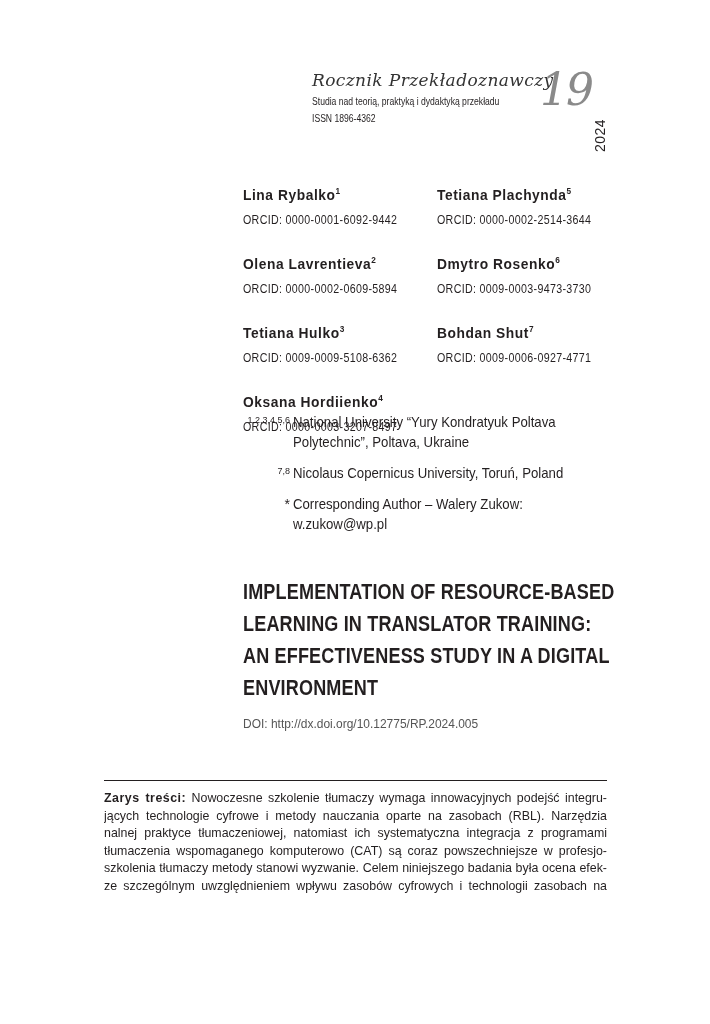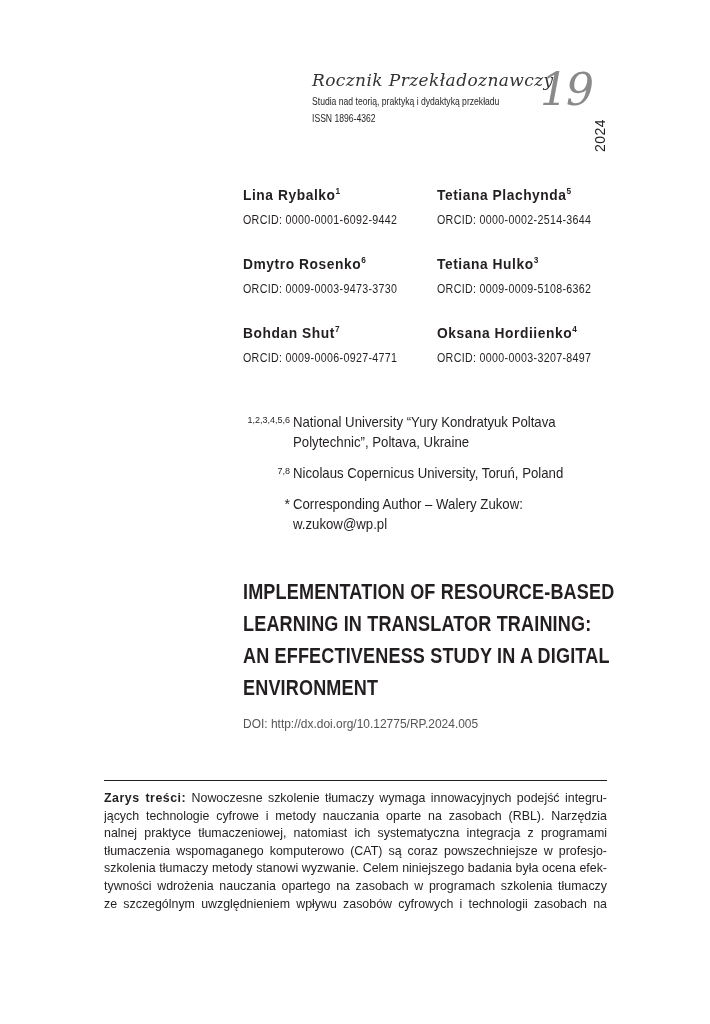--- a/index.html
+++ b/index.html
@@ -50,20 +50,24 @@
 <div class="authors">
   <div class="author">
     <span class="author-name"><span>Lina Rybalko</span><sup>1</sup></span>
     <span class="orcid">ORCID: 0000-0001-6092-9442</span>
   </div>
   <div class="author">
     <span class="author-name"><span>Tetiana Plachynda</span><sup>5</sup></span>
     <span class="orcid">ORCID: 0000-0002-2514-3644</span>
   </div>
   <div class="author">
+    <span class="author-name"><span>Olena Lavrentieva</span><sup>2</sup></span>
+    <span class="orcid">ORCID: 0000-0002-0609-5894</span>
+  </div>
+  <div class="author">
     <span class="author-name"><span>Dmytro Rosenko</span><sup>6</sup></span>
     <span class="orcid">ORCID: 0009-0003-9473-3730</span>
   </div>
   <div class="author">
     <span class="author-name"><span>Tetiana Hulko</span><sup>3</sup></span>
     <span class="orcid">ORCID: 0009-0009-5108-6362</span>
   </div>
   <div class="author">
     <span class="author-name"><span>Bohdan Shut</span><sup>7</sup></span>
     <span class="orcid">ORCID: 0009-0006-0927-4771</span>
@@ -93,15 +97,14 @@
 <div class="doi">DOI: http://dx.doi.org/10.12775/RP.2024.005</div>
 
 <div class="rule"></div>
 
 <div class="abstract">
   <span class="abstract-line"><span class="abstract-label">Zarys treści:</span><span> Nowoczesne szkolenie tłumaczy wymaga innowacyjnych podejść integru-</span></span>
   <span class="abstract-line">jących technologie cyfrowe i metody nauczania oparte na zasobach (RBL). Narzędzia</span>
   <span class="abstract-line">nalnej praktyce tłumaczeniowej, natomiast ich systematyczna integracja z programami</span>
   <span class="abstract-line">tłumaczenia wspomaganego komputerowo (CAT) są coraz powszechniejsze w profesjo-</span>
   <span class="abstract-line">szkolenia tłumaczy metody stanowi wyzwanie. Celem niniejszego badania była ocena efek-</span>
-  <span class="abstract-line">tywności wdrożenia nauczania opartego na zasobach w programach szkolenia tłumaczy</span>
   <span class="abstract-line">ze szczególnym uwzględnieniem wpływu zasobów cyfrowych i technologii zasobach na</span>
 </div>
 
 </body></html>

